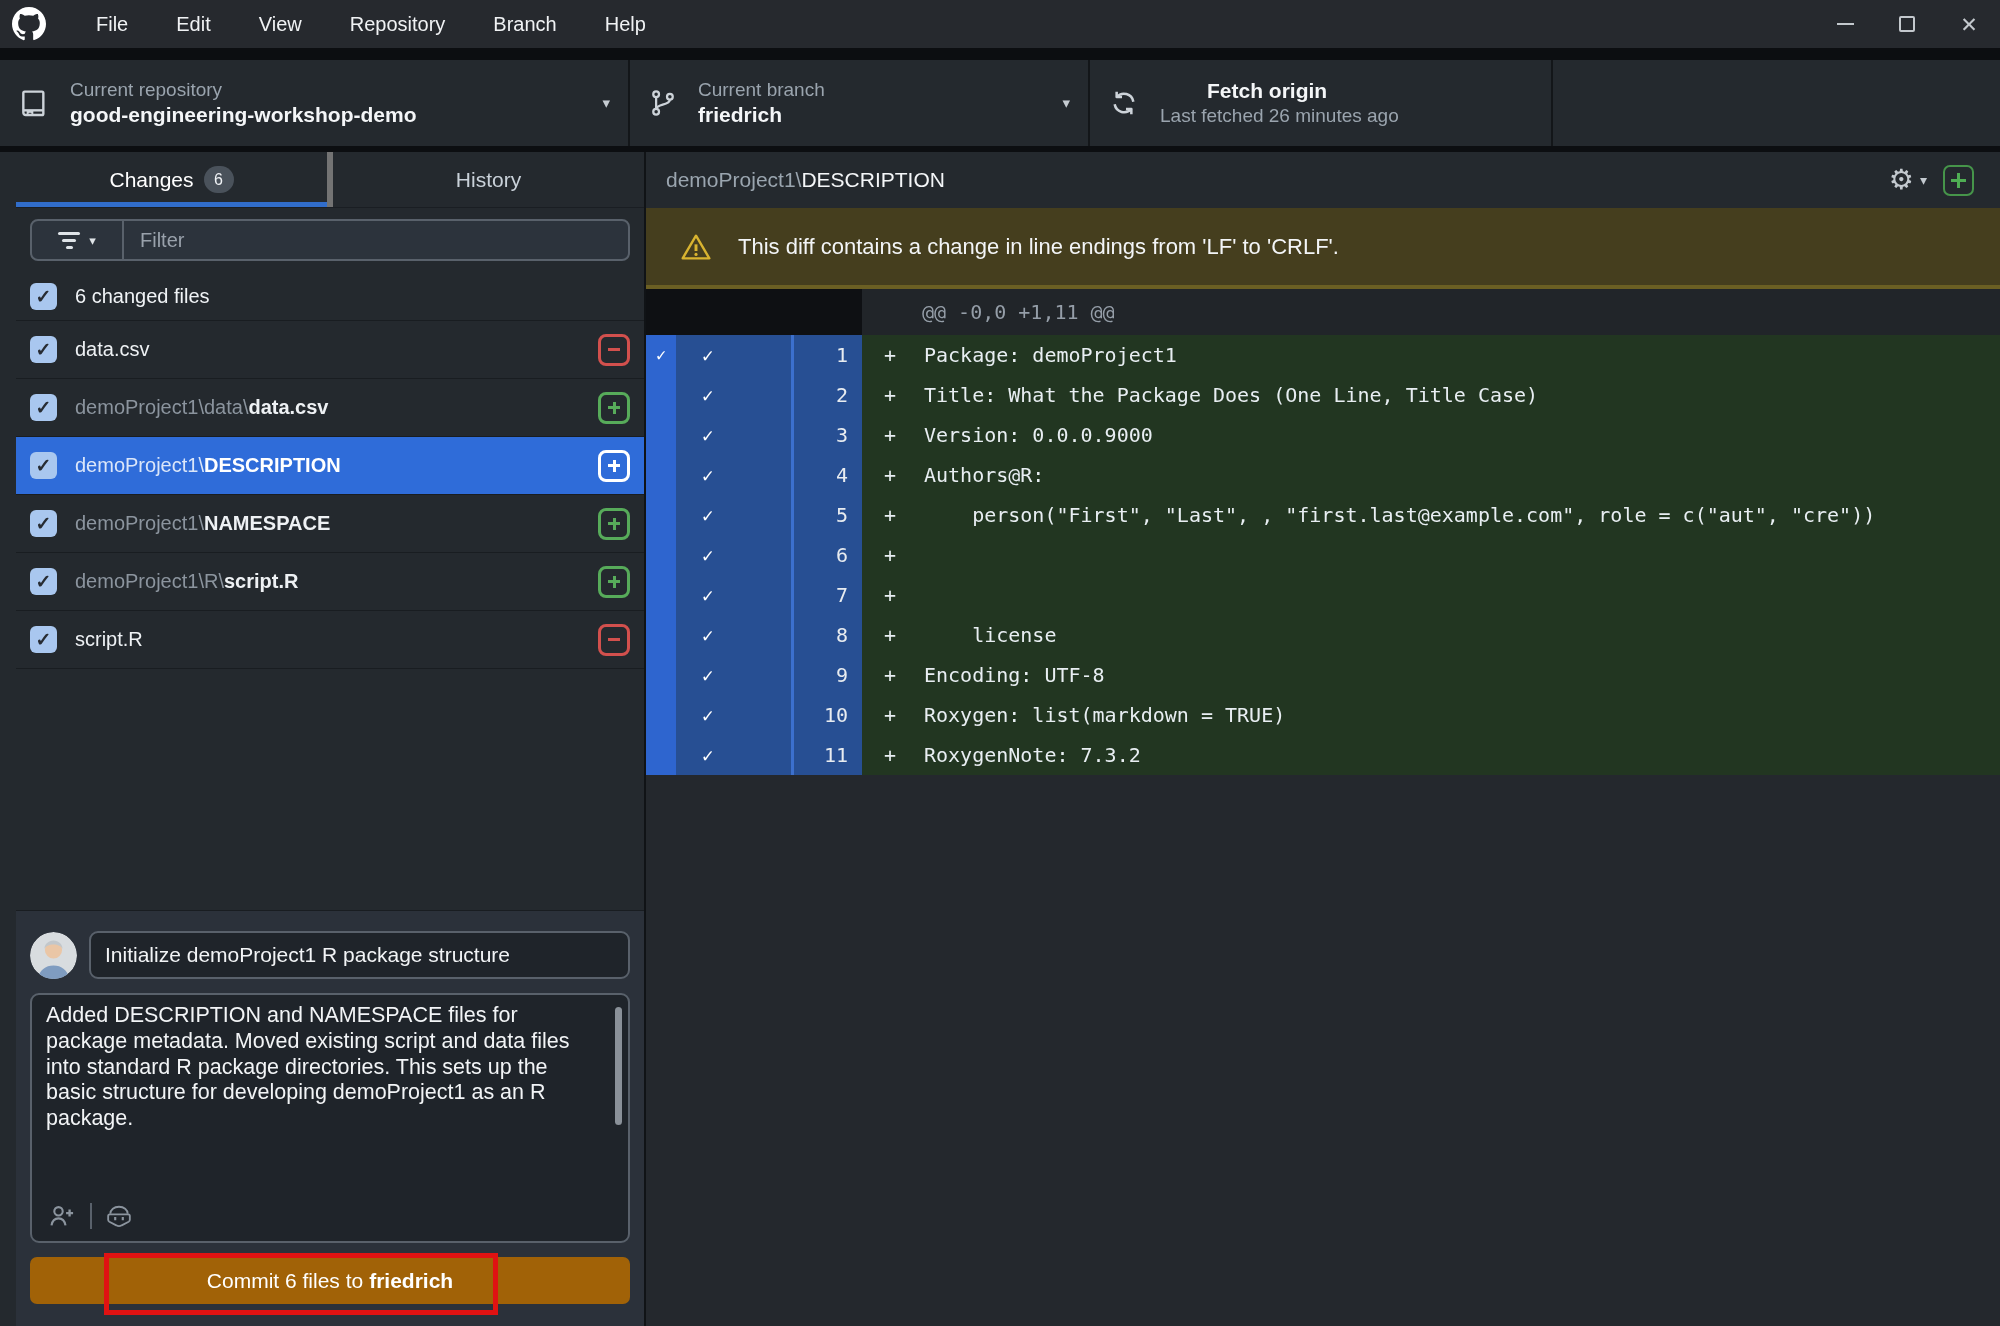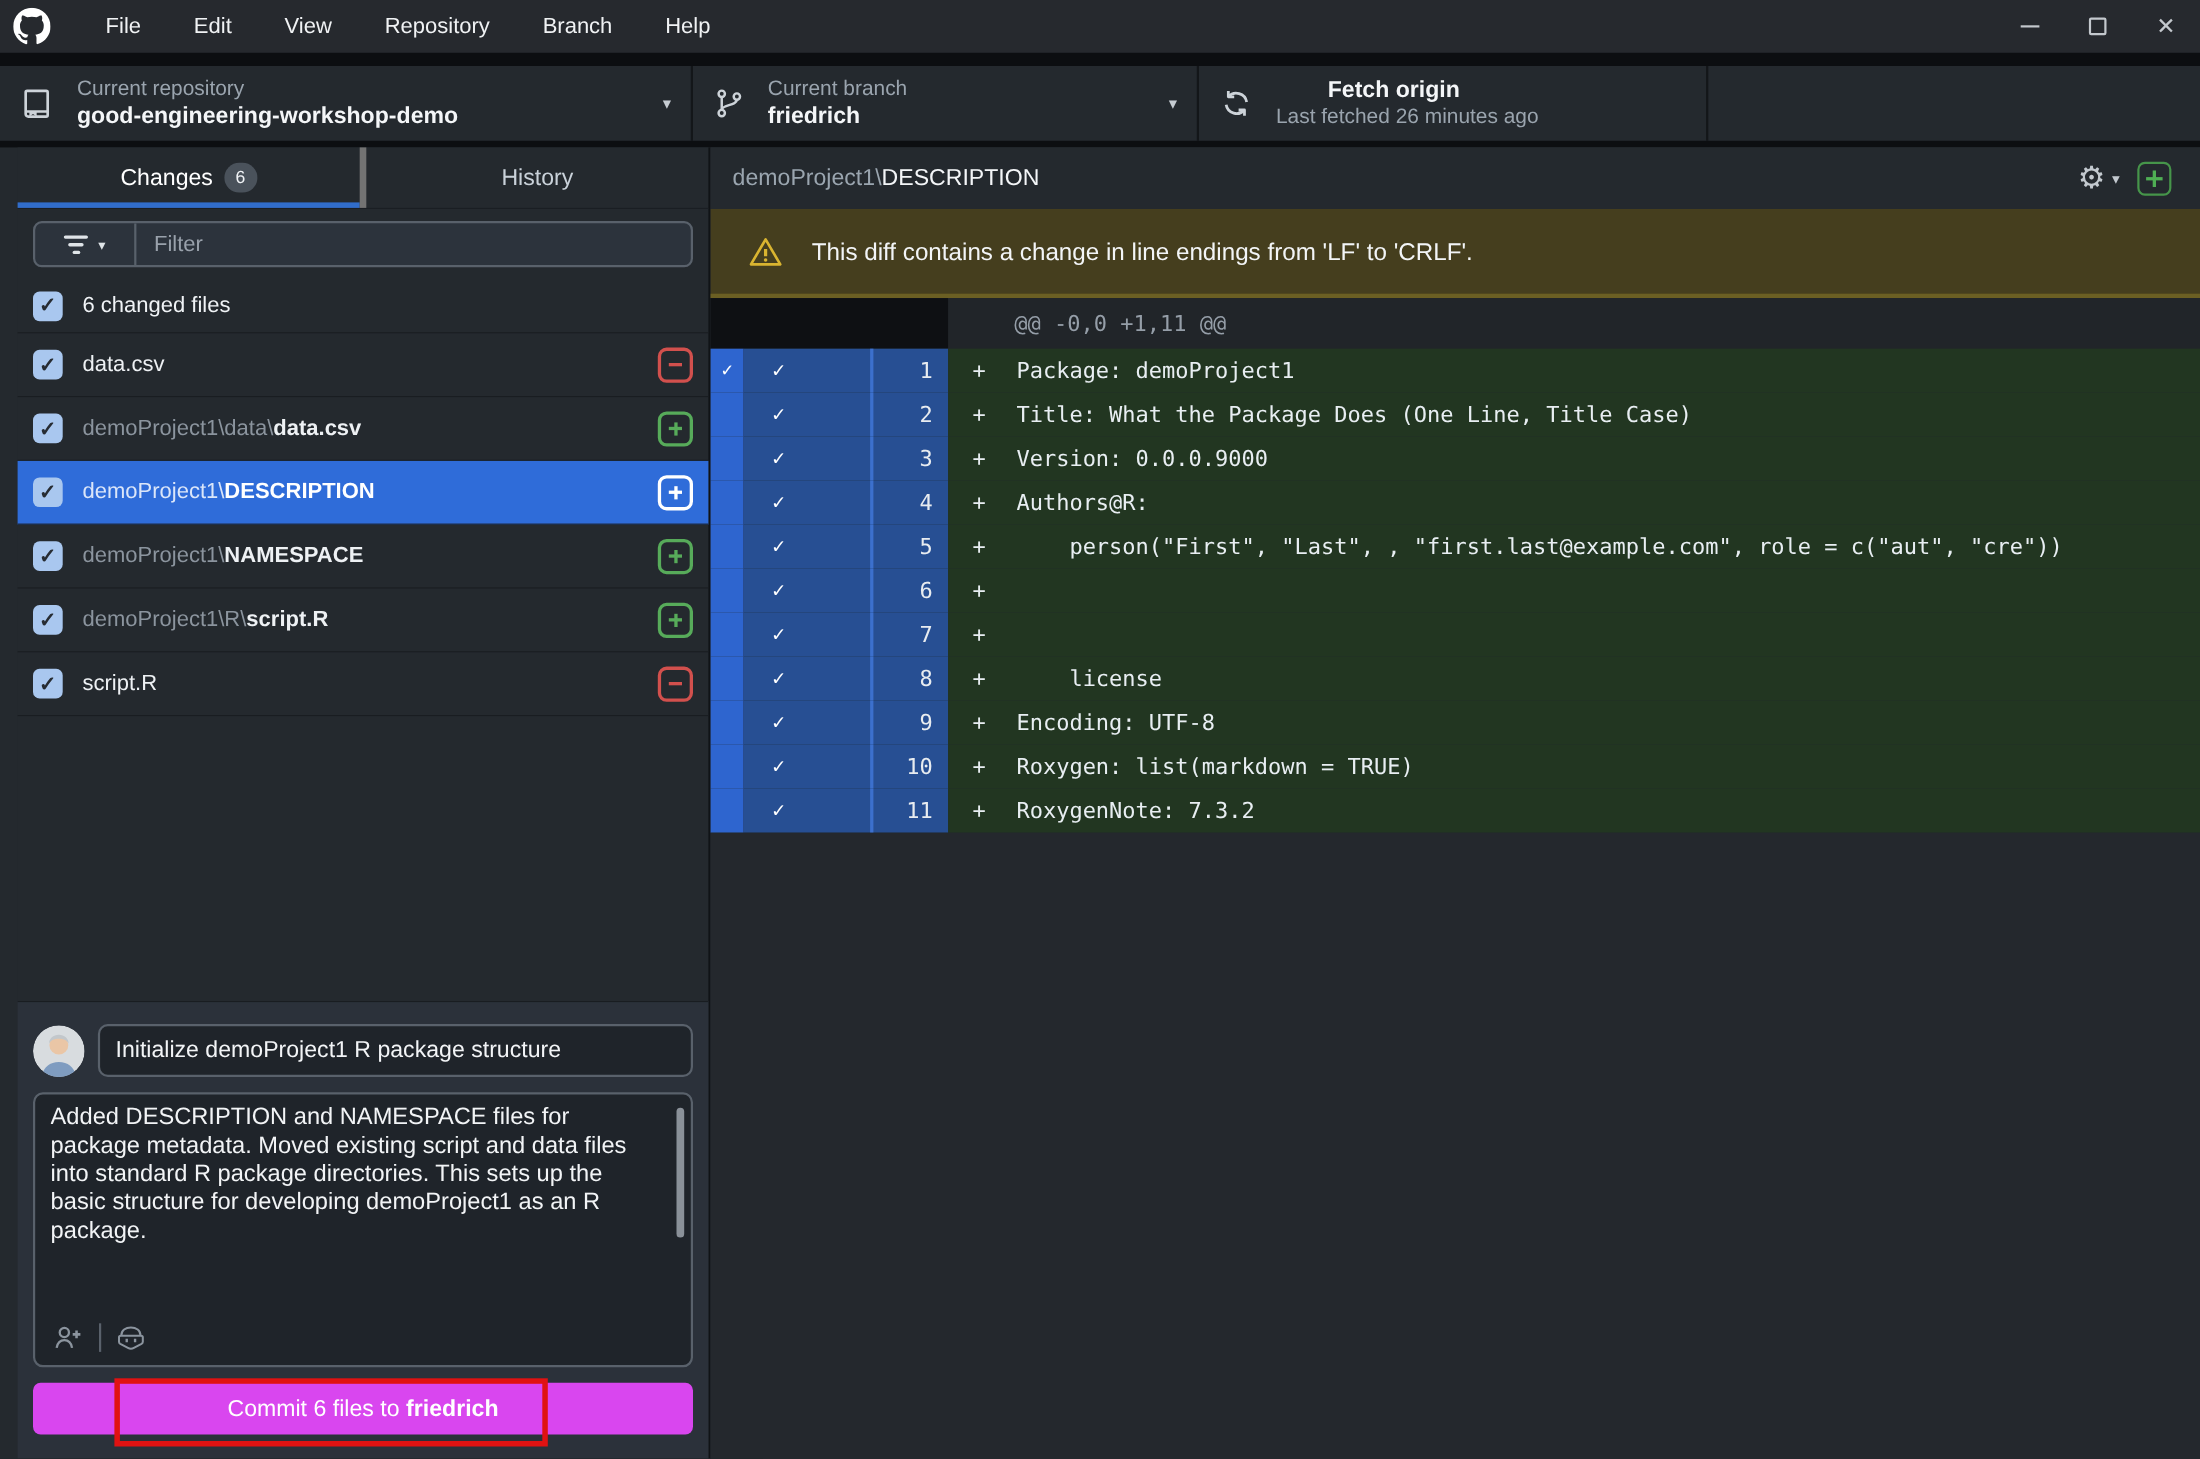--- a/index.html
+++ b/index.html
@@ -14,21 +14,21 @@
   .menu-item { padding:0 24px; display:flex; align-items:center; font-size:20px; color:#f0f2f4; cursor:default; }
   .win-controls { margin-left:auto; display:flex; height:100%; }
   .win-btn { width:62px; height:100%; display:flex; align-items:center; justify-content:center; color:#c3c8cd; }
   .glyph-min { width:17px; height:2px; background:#c3c8cd; }
   .glyph-max { width:16px; height:16px; border:2px solid #c3c8cd; border-radius:2px; }
   .glyph-close { font-size:21px; line-height:1; }
 
   .bar-divider { height:12px; background:#0c0e11; flex:0 0 auto; }
 
   
-  .toolbar { height:68px; background:#24292e; display:flex; flex:0 0 auto; }
+  .toolbar { height:86px; background:#24292e; display:flex; flex:0 0 auto; }
   .tb-section { display:flex; align-items:center; border-right:2px solid #131619; padding:0 18px; position:relative; }
   .tb-repo { width:630px; }
   .tb-branch { width:460px;justify-content:space-between; }
   .tb-fetch { width:463px; }
   .tb-fill { flex:1; border-right:none; }
   .tb-icon { color:#cdd3d9; margin-right:20px; display:flex; }
   .tb-text { display:flex; flex-direction:column; line-height:1.25; }
   .tb-label { color:#9aa4ae; font-size:19px; }
   .tb-value { color:#f4f6f8; font-size:21px; font-weight:bold; }
   .tb-title { color:#f4f6f8; font-size:21px; font-weight:bold;margin-left:47px; }
@@ -90,21 +90,21 @@
   .summary-row { display:flex; align-items:center; gap:12px; height:48px; }
   .avatar { width:47px; height:47px; border-radius:50%; overflow:hidden; flex:0 0 auto; }
   .summary-input { flex:1; height:48px; background:#1f242a; border:2px solid #59616b; border-radius:9px; color:#f2f4f6;
                    font-size:21px; padding:0 14px; outline:none; font-family:"Liberation Sans",sans-serif; }
   .description-box { margin-top:14px; height:250px; background:#1f242a; border:2px solid #59616b; border-radius:9px;
                      position:relative; padding:8px 26px 0 14px; overflow:hidden; }
   .description-text { color:#f2f4f6; font-size:21.5px; line-height:1.2; max-height:160px; overflow:hidden; }
   .desc-scrollbar { position:absolute; top:12px; right:6px; width:7px; height:118px; background:#8a9199; border-radius:4px; }
   .desc-icons { position:absolute; left:16px; bottom:12px; display:flex; align-items:center; gap:14px; color:#8b949e; }
   .desc-divider { width:2px; height:26px; background:#59616b; }
-  .commit-btn { margin-top:14px; width:100%; height:47px; background:#d946ef; border:none; border-radius:7px; color:#ffffff;
+  .commit-btn { margin-top:14px; width:100%; height:47px; background:#a16207; border:none; border-radius:7px; color:#ffffff;
                 font-size:21px; font-family:"Liberation Sans",sans-serif; display:flex; align-items:center; justify-content:center; gap:6px; }
   .commit-btn b { font-weight:bold; }
 
   
   .diff-panel { flex:1; display:flex; flex-direction:column; min-width:0; background:#24282d; }
   .diff-header { height:56px; flex:0 0 auto; display:flex; align-items:center; padding:0 26px 0 20px; background:#24292e; }
   .diff-title { font-size:21px; white-space:nowrap; }
   .diff-title .dir { color:#9aa5af; }
   .diff-title .name { color:#f4f6f8; }
   .diff-header-right { margin-left:auto; display:flex; align-items:center; gap:16px; }

